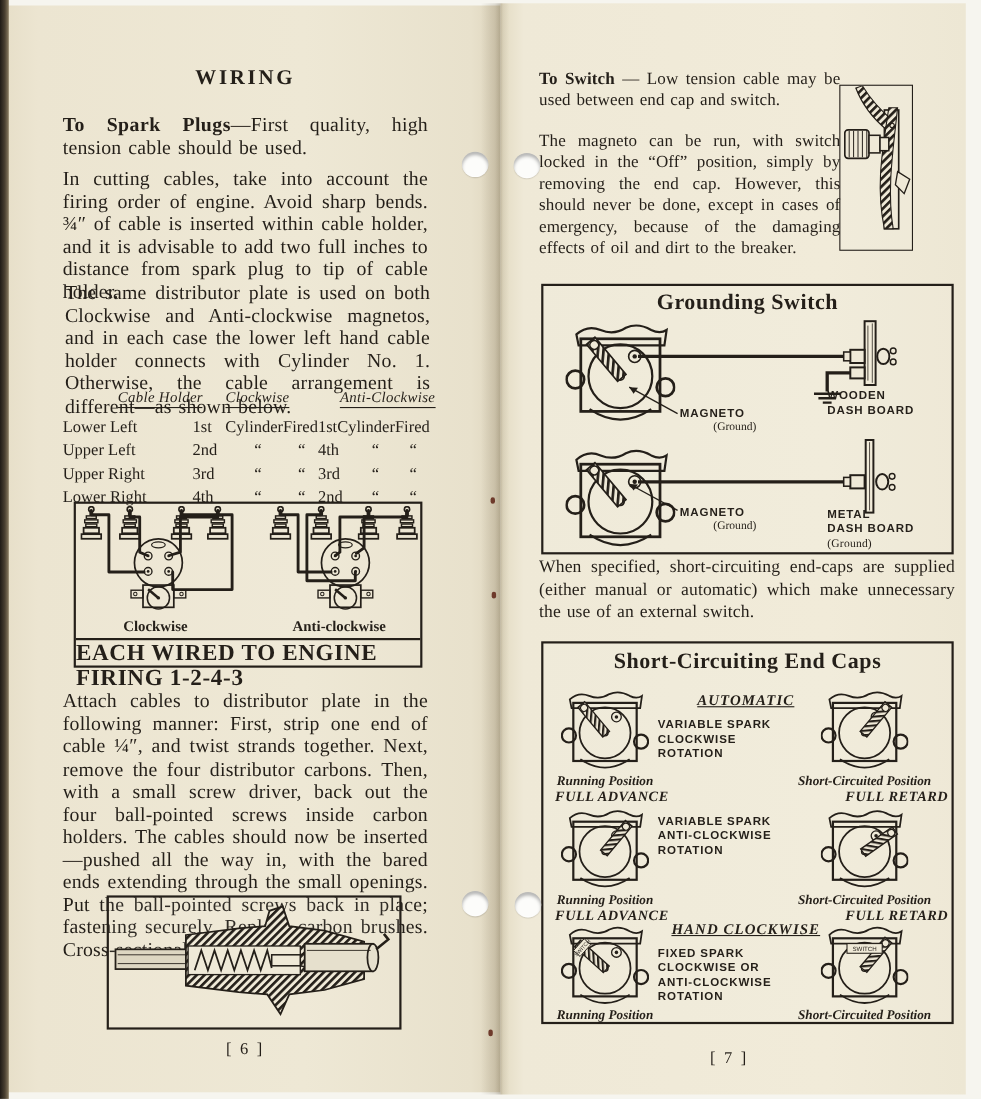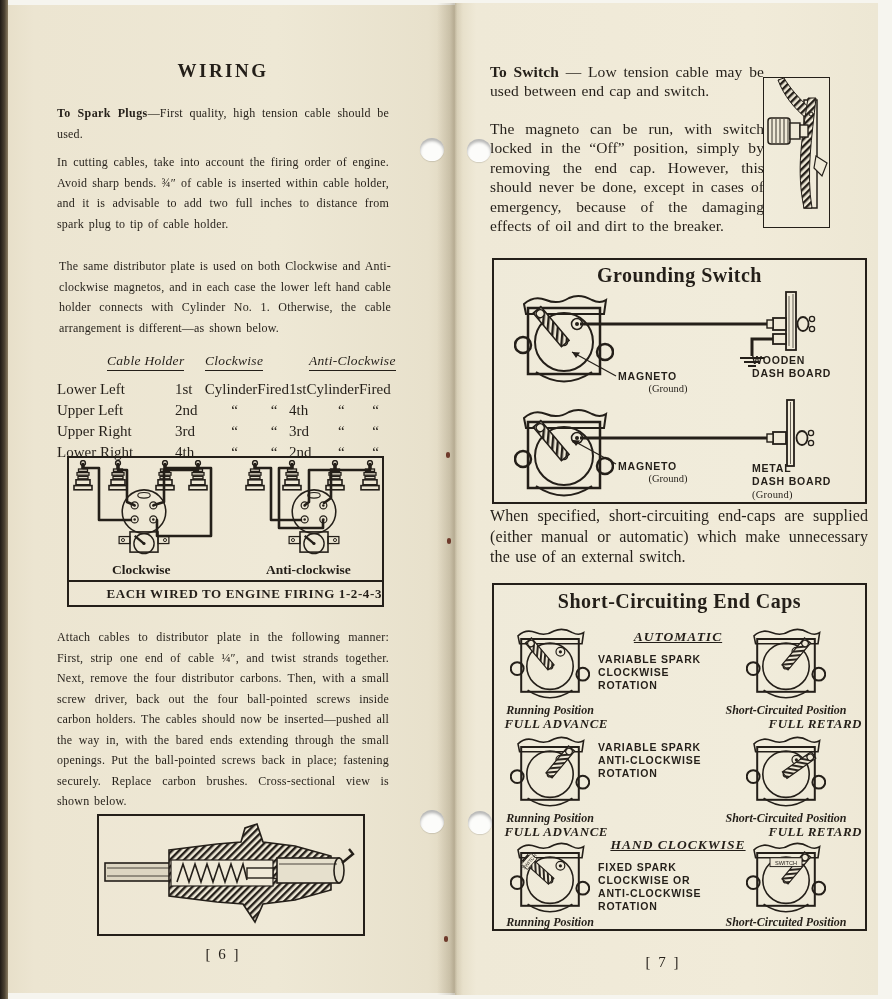--- a/index.html
+++ b/index.html
@@ -7,21 +7,21 @@
   .scan{position:relative;width:892px;height:999px;overflow:hidden;background:#f6f5ef;}
   .abs{position:absolute;}
   
   .page-left{position:absolute;left:7px;top:5px;width:448px;height:988px;background:linear-gradient(90deg,#e7dfc9 0%,#ece5d1 6%,#eee8d5 60%,#e8e1cc 94%,#ddd4bc 100%);}
   .page-right{position:absolute;left:455px;top:3px;width:423px;height:992px;background:linear-gradient(90deg,#e3dbc3 0%,#efe9d7 5%,#f1ebd9 70%,#ede7d4 100%);}
   .left-edge{position:absolute;left:0;top:0;width:8px;height:999px;background:linear-gradient(90deg,#1f1a15 0%,#4a4031 55%,#8a7c61 100%);}
   .gutter{position:absolute;left:437px;top:3px;width:26px;height:992px;background:linear-gradient(90deg,rgba(70,55,25,0) 0%,rgba(70,55,25,0.14) 50%,rgba(70,55,25,0.26) 66%,rgba(70,55,25,0.08) 78%,rgba(70,55,25,0) 100%);}
   .hole{position:absolute;width:24px;height:23px;border-radius:50%;background:#fcfcfa;box-shadow:inset 0 3px 3px rgba(0,0,0,.28),inset 0 -1px 1px rgba(255,255,255,.6),0 1px 1px rgba(0,0,0,.12);}
   .stitch{position:absolute;width:4px;height:6px;border-radius:2px;background:#6e3a2b;}
   
-  .para{position:absolute;font-size:12px;line-height:20.5px;text-align:justify;letter-spacing:.2px;word-spacing:1.5px;}
+  .para{position:absolute;font-size:18px;line-height:20.5px;text-align:justify;letter-spacing:.2px;word-spacing:1.5px;}
   .para b{letter-spacing:.4px;}
   .para-r{position:absolute;font-size:15.5px;line-height:19.4px;text-align:justify;letter-spacing:.1px;word-spacing:1.2px;}
   .title{position:absolute;font-size:19px;font-weight:bold;letter-spacing:2.5px;text-align:center;}
   .pgnum{position:absolute;font-size:15px;text-align:center;letter-spacing:2px;}
   
   .ctable{position:absolute;left:50px;top:348px;width:340px;}
   .t-head{position:relative;height:26px;font-style:italic;font-size:13.5px;}
   .t-head span{position:absolute;border-bottom:1px solid #241f19;padding-bottom:1px;letter-spacing:.3px;}
   .t-row{display:flex;font-size:15px;line-height:21px;}
   .td-holder{width:118px;}
@@ -29,21 +29,21 @@
   .grp-cw{width:114px;}
   .grp-acw{width:100px;margin-left:0px;}
   .ord{width:42px;}
   .w1{width:60px;text-align:center;}
   .w2{width:36px;text-align:center;}
   .grp-acw .w1{width:56px;}
   
   .figbox{position:absolute;border:2px solid #241f19;background:rgba(255,255,255,0.06);}
   .fig-sublabels{position:relative;height:18px;font-size:13.5px;font-weight:bold;}
   .fig-sublabels span{position:absolute;top:0;}
-  .fig-caption{border-top:2px solid #241f19;text-align:right;font-size:13px;font-weight:bold;letter-spacing:.6px;line-height:23px;height:23px;}
+  .fig-caption{border-top:2px solid #241f19;text-align:left;font-size:21px;font-weight:bold;letter-spacing:.6px;line-height:23px;height:23px;}
   
   .gbox-title{position:absolute;left:0;width:100%;text-align:center;font-size:20px;font-weight:bold;letter-spacing:.5px;}
   .caps-label{font-family:"Liberation Sans","DejaVu Sans",sans-serif;font-weight:bold;font-size:10.5px;letter-spacing:.8px;text-align:left;line-height:13px;}
   .ital-note{font-style:italic;font-weight:bold;font-size:12.5px;line-height:13.5px;text-align:center;letter-spacing:.2px;}
   .pos-label{font-style:italic;font-weight:bold;font-size:12px;line-height:14px;text-align:center;}
   .pos-label .big{font-size:13px;letter-spacing:.5px;text-align:right;}
   .mode-head{font-style:italic;font-weight:bold;font-size:13.5px;letter-spacing:1px;text-decoration:underline;text-align:center;}
   svg{display:block;}
   .mag{position:absolute;}
 </style>

